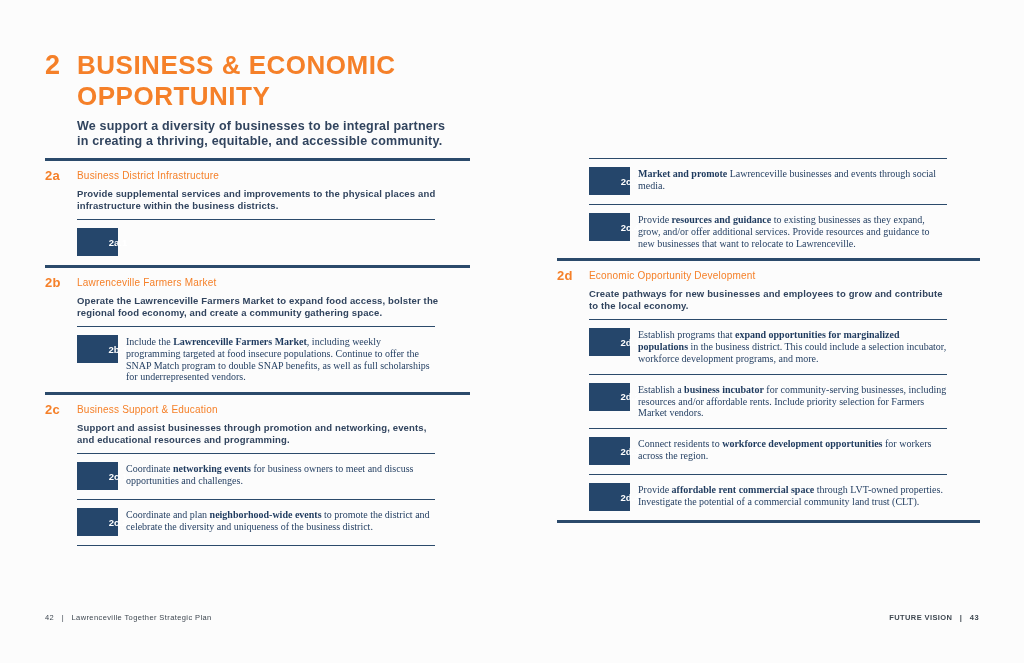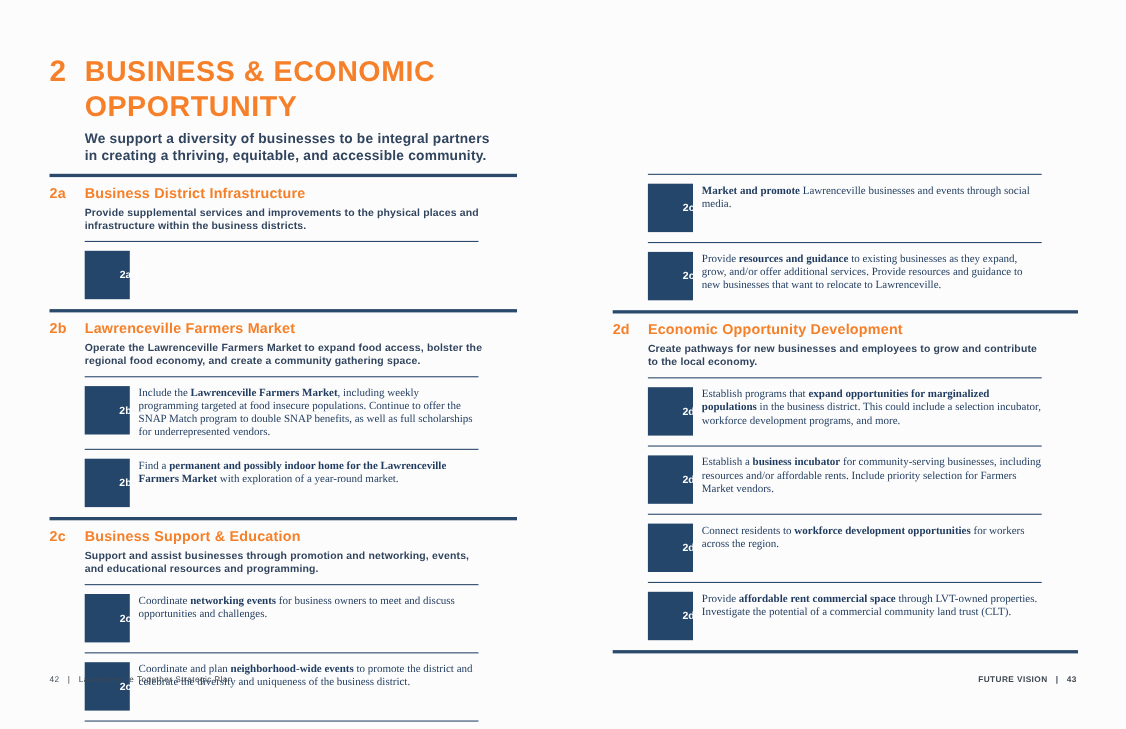--- a/index.html
+++ b/index.html
@@ -38,34 +38,34 @@
   .col-right{left:557px;width:423px;}
   .rule-thick{height:0;border-top:3px solid var(--navy);}
   .rule-thin{height:0;border-top:1.5px solid var(--navy);}
   .section-header{padding:7px 0 1px;}
   .header-row{display:flex;}
   .section-id{
     width:32px;flex:none;color:var(--orange);
     font-weight:bold;font-size:13px;line-height:15px;letter-spacing:0.2px;
   }
   .section-title{
-    color:var(--orange);font-weight:bold;font-size:13px;line-height:15px;letter-spacing:0.2px;
+    color:var(--orange);font-weight:normal;font-size:10px;line-height:15px;letter-spacing:0.2px;
   }
   .section-desc{
     margin:5px 0 7px 32px;width:362px;
     color:var(--sans-ink);font-weight:bold;font-size:9.5px;line-height:11.5px;letter-spacing:0.15px;
   }
   .items{margin-left:32px;width:358px;}
   .item{
     display:flex;gap:8px;align-items:flex-start;
     border-top:1.5px solid var(--navy);
     padding:8px 0 9px;
   }
   .item-badge{
-    width:28px;height:44px;flex:none;
+    width:28px;height:28px;flex:none;
     background:var(--badge);color:#ffffff;
     display:flex;align-items:center;justify-content:center;
     font-weight:bold;font-size:9.5px;padding-left:41px;
   }
   .item-text{
     font-family:"Liberation Serif",serif;
     color:var(--ink);font-size:10px;line-height:11.8px;
     padding-top:1px;
   }
   .seg{font-weight:normal;}
@@ -113,24 +113,20 @@
       <div class="header-row">
         <div class="section-id">2b</div>
         <div class="section-title">Lawrenceville Farmers Market</div>
       </div>
       <div class="section-desc">Operate the Lawrenceville Farmers Market to expand food access, bolster the regional food economy, and create a community gathering space.</div>
     </div>
     <div class="items">
       <div class="item">
         <div class="item-badge">2b.1</div>
         <div class="item-text"><span class="seg">Include the </span><span class="seg-bold">Lawrenceville Farmers Market</span><span class="seg">, including weekly programming targeted at food insecure populations. Continue to offer the SNAP Match program to double SNAP benefits, as well as full scholarships for underrepresented vendors.</span></div>
-      </div>
-      <div class="item">
-        <div class="item-badge">2b.2</div>
-        <div class="item-text"><span class="seg">Find a </span><span class="seg-bold">permanent and possibly indoor home for the Lawrenceville Farmers Market</span><span class="seg"> with exploration of a year-round market.</span></div>
       </div>
     </div>
     <div class="rule-thick"></div>
     <div class="section-header">
       <div class="header-row">
         <div class="section-id">2c</div>
         <div class="section-title">Business Support &amp; Education</div>
       </div>
       <div class="section-desc">Support and assist businesses through promotion and networking, events, and educational resources and programming.</div>
     </div>

